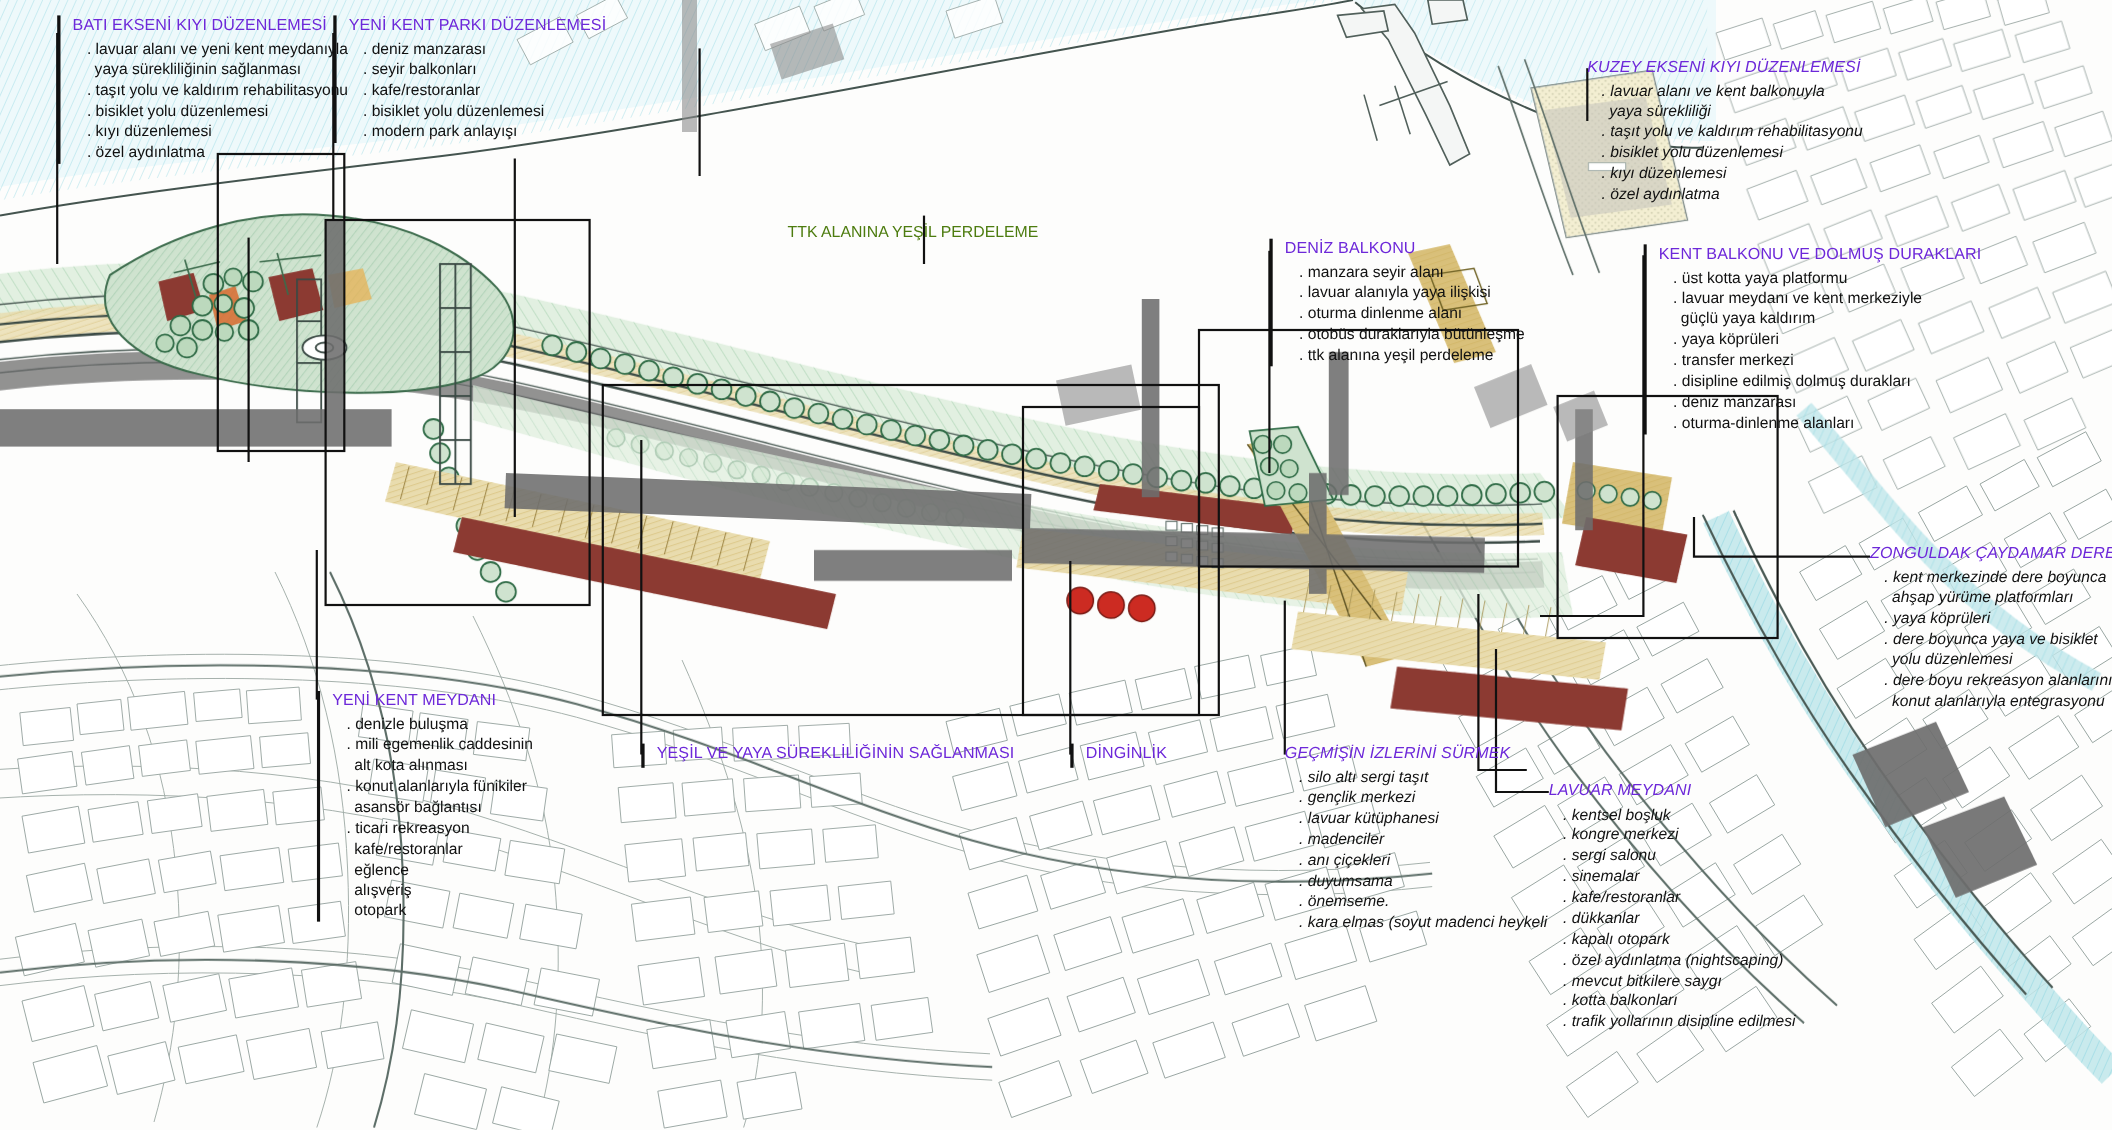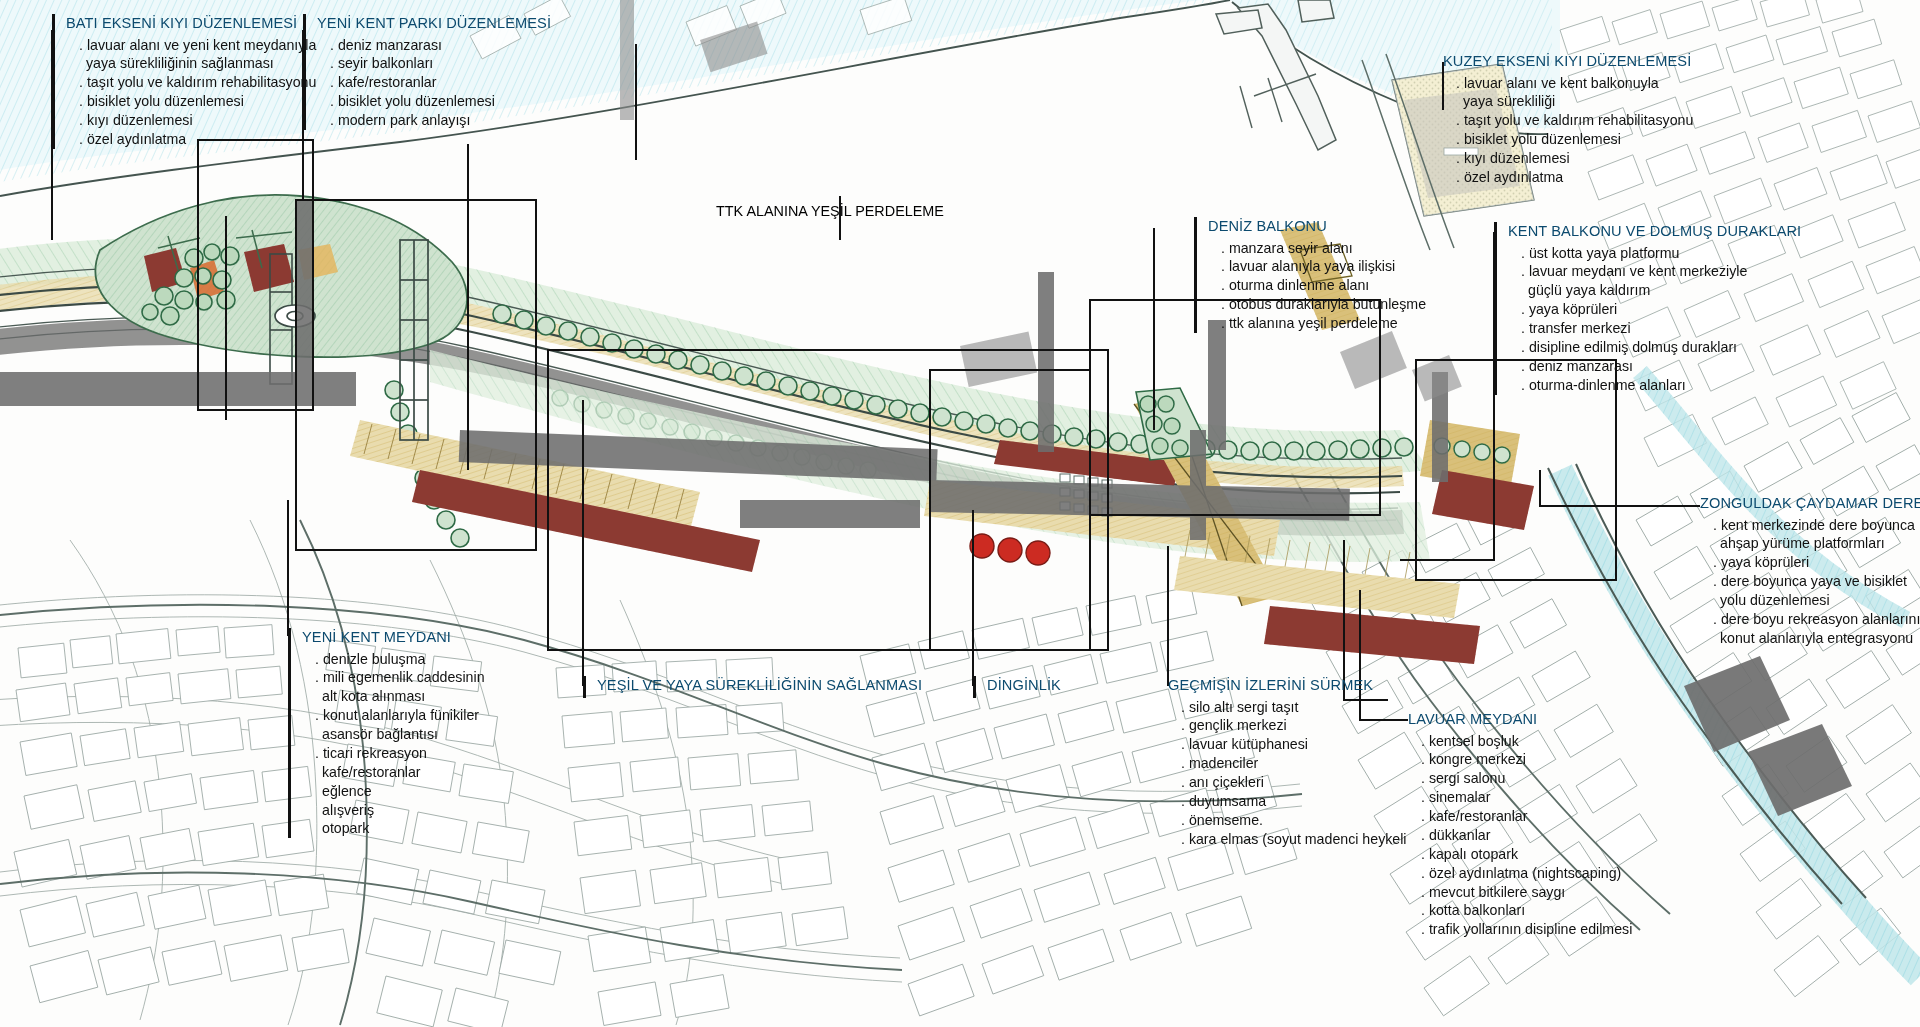--- a/index.html
+++ b/index.html
@@ -26,44 +26,44 @@
     width: 1920px; height: 1027px;
   }
   
   .callout {
     position: absolute;
     padding: 0 0 0 11px;
     border-left: 3.5px solid #111;
     line-height: 1.27;
     color: #111;
   }
-  .callout.noline { border-left: none; padding-left: 0; }
+  .callout.noline { border-left: none; padding-left: 0; font-style: italic; }
   .callout .ttl {
     font-size: 14.6px;
     font-weight: 400;
     letter-spacing: .1px;
     white-space: nowrap;
     margin-bottom: 3px;
-    color: #0c4a6e;
+    color: #6d28d9;
   }
   .callout ul {
     list-style: none;
     margin: 0; padding: 0 0 0 13px;
   }
   .callout li {
     font-size: 14.2px;
     white-space: pre;
     margin: 0;
     line-height: 1.33;
   }
   .callout li.cont { text-indent: 7px; }
   .plainlabel {
     position: absolute;
     font-size: 14.4px;
-    color: #000000;
+    color: #4d7c0f;
     white-space: nowrap;
   }
 </style>
 </head>
 <body>
 
 <div id="board">
 
   <svg id="mapsvg" viewBox="0 0 1920 1027">
     <defs>
@@ -764,21 +764,21 @@
           <li>. üst kotta yaya platformu</li>
           <li>. lavuar meydanı ve kent merkeziyle</li>
           <li class="cont">güçlü yaya kaldırım</li>
           <li>. yaya köprüleri</li>
           <li>. transfer merkezi</li>
           <li>. disipline edilmiş dolmuş durakları</li>
           <li>. deniz manzarası</li>
           <li>. oturma-dinlenme alanları</li>
         </ul>
       </div>
-      <div class="callout" style="left: 1154px; top: 217px; margin-left: 40px;">
+      <div class="callout" style="left: 1154px; top: 217px;">
         <div class="ttl">DENİZ BALKONU</div>
         <ul>
           <li>. manzara seyir alanı</li>
           <li>. lavuar alanıyla yaya ilişkisi</li>
           <li>. oturma dinlenme alanı</li>
           <li>. otobüs duraklarıyla bütünleşme</li>
           <li>. ttk alanına yeşil perdeleme</li>
         </ul>
       </div>
       <div class="callout noline" style="left: 1700px; top: 494px;">

